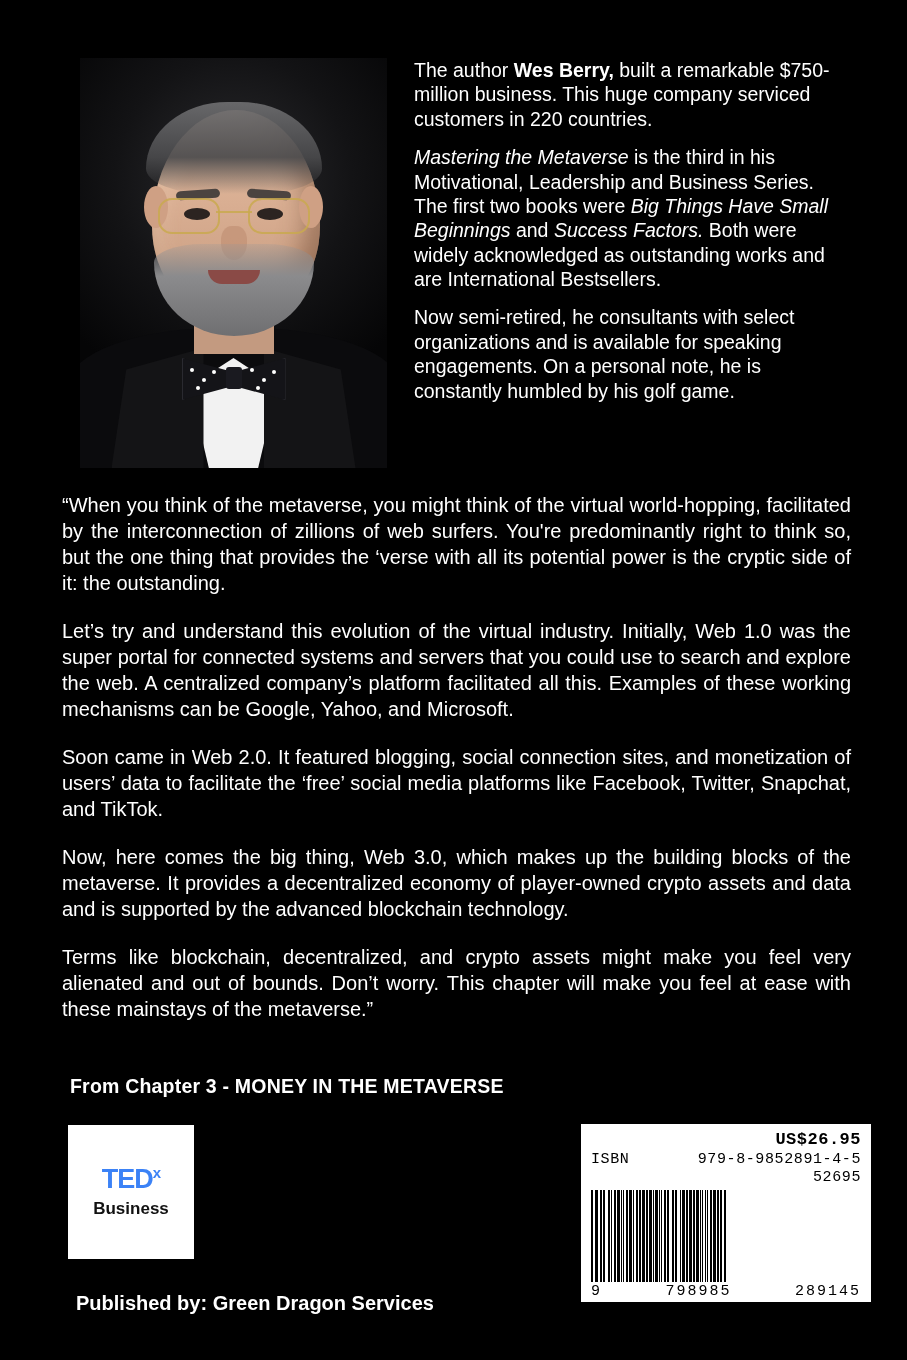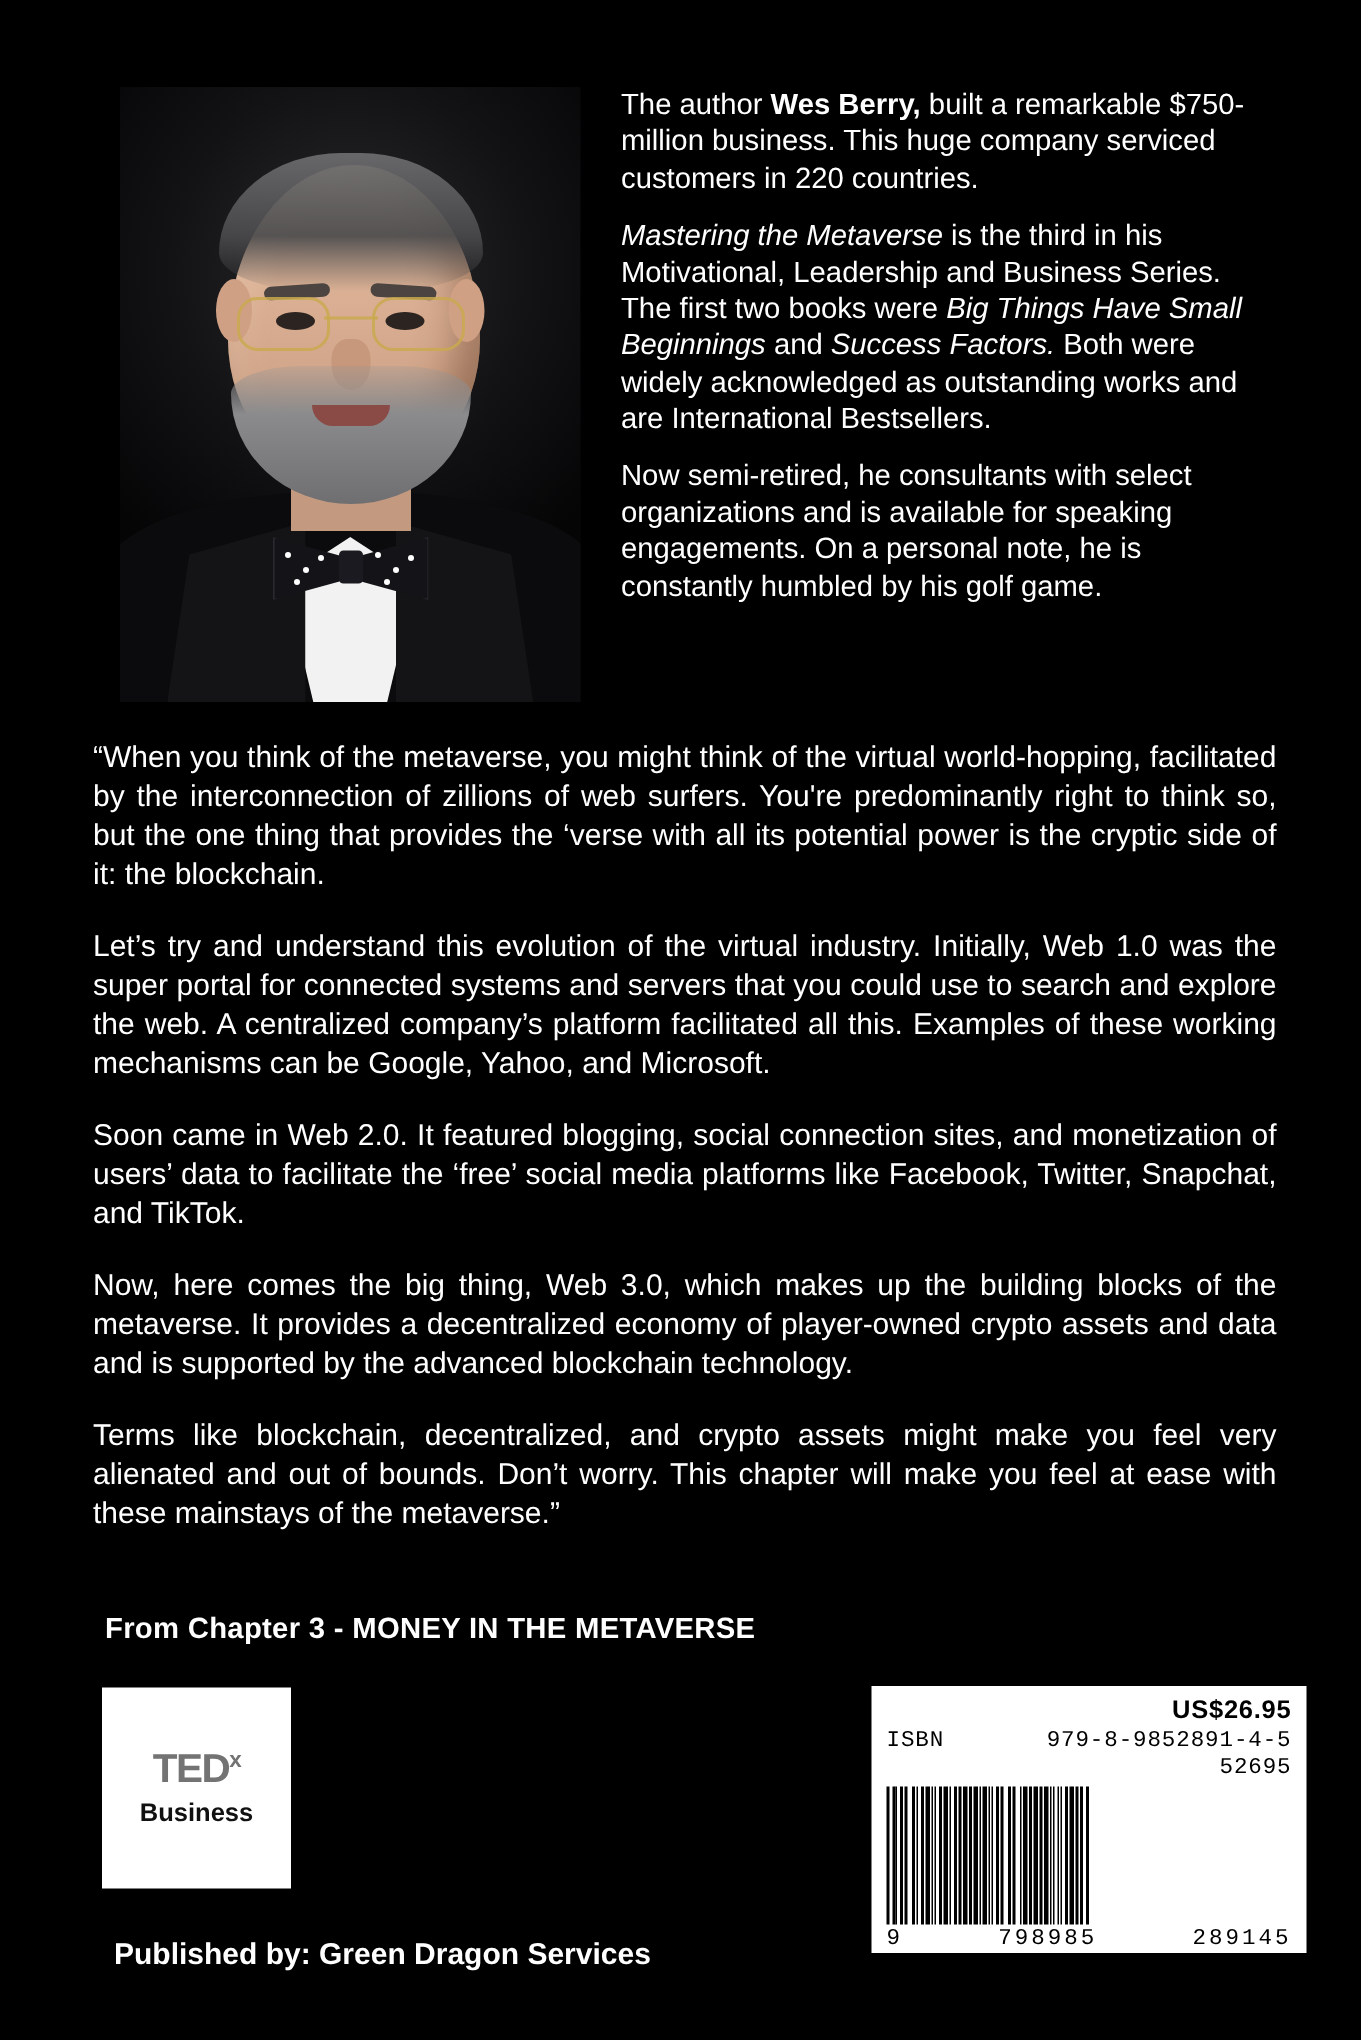--- a/index.html
+++ b/index.html
@@ -287,21 +287,21 @@
     background: #ffffff;
     display: flex;
     flex-direction: column;
     align-items: center;
     justify-content: center;
     gap: 6px;
   }
   .tedx-word {
     font-weight: bold;
     font-size: 27px;
-    color: #737373;
+    color: #3b82f6;
     letter-spacing: -1px;
     line-height: 1;
   }
   .tedx-word sup { font-size: 15px; vertical-align: super; }
   .tedx-speaker {
     font-size: 17px;
     font-weight: bold;
     color: #111111;
   }
 
@@ -391,21 +391,21 @@
     background: #ffffff;
     color: #000000;
     padding: 6px 10px 4px 10px;
     box-sizing: border-box;
     font-family: "Liberation Mono", monospace;
   }
   .price {
     text-align: right;
     font-size: 17px;
     font-weight: bold;
-    font-family: Liberation Sans, sans-serif;
+    font-family: Liberation Mono, monospace;
     letter-spacing: .5px;
   }
   .isbn-line {
     display: flex;
     justify-content: space-between;
     align-items: flex-start;
     font-size: 15px;
     letter-spacing: .6px;
     margin-top: 2px;
   }
@@ -486,21 +486,21 @@
       <p>
         <i>Mastering the Metaverse</i><span> is the third in his Motivational, Leadership and Business Series. The first two  books were </span><i>Big Things Have Small Beginnings</i><span> and </span><i>Success Factors.</i><span> Both were widely acknowledged as outstanding works and are International Bestsellers.</span>
       </p>
       <p>
         <span>Now semi-retired, he consultants with select organizations and is available for speaking engagements. On a personal note, he is constantly humbled by his golf game.</span>
       </p>
     </div>
   </div>
 
   <div class="excerpt">
-    <p>“When you think of the metaverse, you might think of the virtual world-hopping, facilitated by the interconnection of zillions of web surfers. You're predominantly right to think so, but the one thing that provides the ‘verse with all its potential power is the cryptic side of it:  the blockchain.</p>
+    <p>“When you think of the metaverse, you might think of the virtual world-hopping, facilitated by the interconnection of zillions of web surfers. You're predominantly right to think so, but the one thing that provides the ‘verse with all its potential power is the cryptic side of it:  the outstanding.</p>
     <p>Let’s try and understand this evolution of the virtual industry. Initially, Web 1.0 was the super portal for connected systems and servers that you could use to search and explore the web. A centralized company’s platform facilitated all this. Examples of these working mechanisms can be Google, Yahoo, and Microsoft.</p>
     <p>Soon came in Web 2.0. It featured blogging, social connection sites, and monetization of users’ data to facilitate the ‘free’ social media platforms like Facebook, Twitter, Snapchat, and TikTok.</p>
     <p>Now, here comes the big thing, Web 3.0, which makes up the building blocks of the metaverse. It provides a decentralized economy of player-owned crypto assets and data and is supported by the advanced blockchain technology.</p>
     <p class="last">Terms like blockchain, decentralized, and crypto assets might make you feel very alienated and out of bounds. Don’t worry. This chapter will make you feel at ease with these mainstays of the metaverse.”</p>
   </div>
 
   <div class="chapter-line">From Chapter 3  - MONEY IN THE METAVERSE</div>
 
   <div class="logos">
 

